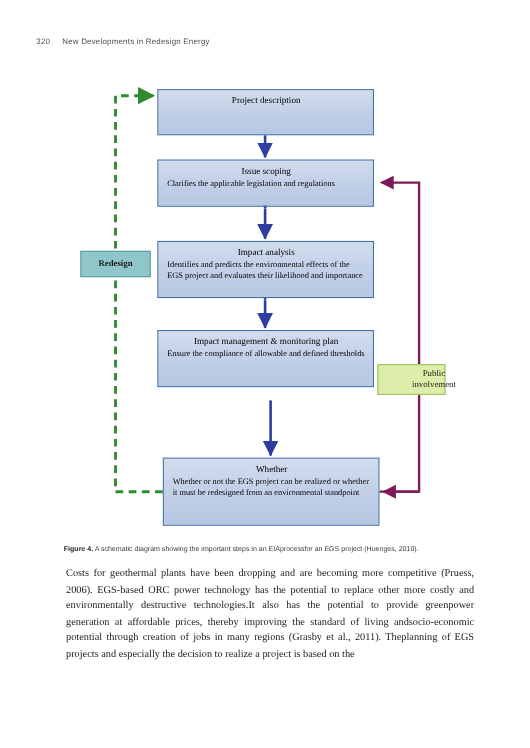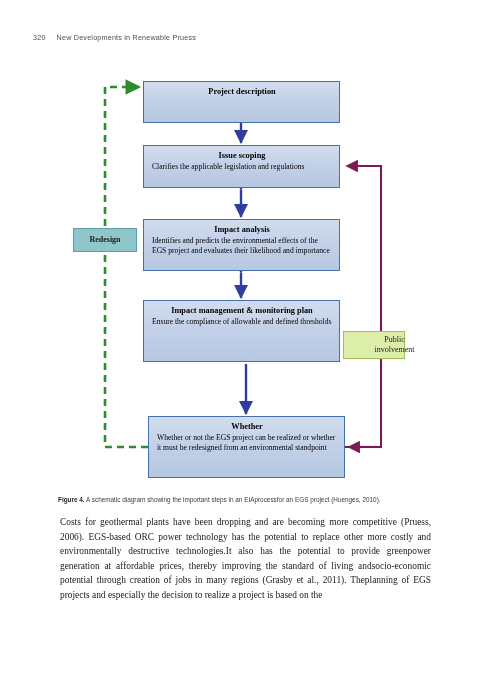--- a/index.html
+++ b/index.html
@@ -28,31 +28,31 @@
   .node{
     position:absolute;
     box-sizing:border-box;
     border:1px solid #4472a8;
     background:linear-gradient(180deg,#d2dcee 0%,#c3d1e8 45%,#b6c7e2 100%);
     font-family:"Liberation Serif", serif;
     color:#000;
     padding:4px 7px 4px 8px;
   }
   .node .ttl{
-    display:block;text-align:center;font-weight:bold;
+    display:block;text-align:center;font-weight:normal;
     font-size:8.3px;line-height:11px;margin-bottom:1px;
   }
   .node .body{
     display:block;text-align:left;font-size:7.6px;line-height:9.6px;
   }
 
   #n-project{left:143px;top:21px;width:197px;height:42px;}
   #n-issue{left:143px;top:85px;width:197px;height:43px;}
   #n-impact{left:143px;top:159px;width:197px;height:52px;}
-  #n-manage{left:143px;top:240px;width:197px;height:62px;}
+  #n-manage{left:143px;top:240px;width:197px;height:52px;}
   #n-review{left:148px;top:356px;width:197px;height:62px;}
 
   .side{
     position:absolute;box-sizing:border-box;
     font-family:"Liberation Serif", serif;
     font-size:8px;line-height:10px;text-align:center;
     display:flex;align-items:center;justify-content:center;
     font-weight:bold;
   }
   #s-redesign{
@@ -85,21 +85,21 @@
     color:#1a1a1a;
   }
   .bodytext p{margin:0;}
 </style>
 </head>
 <body>
 
 <div class="page">
 
   <div class="runhead">
-    <span class="pagenum">320</span><span>New Developments in Renewable Pruess</span>
+    <span class="pagenum">320</span><span>New Developments in Redesign Energy</span>
   </div>
 
   <div class="figure">
 
     <svg class="fig-svg" viewBox="0 0 482 440">
       <defs>
         <marker id="ar-blue" markerWidth="7" markerHeight="7" refX="5.6" refY="3" orient="auto">
           <path d="M0,0 L6,3 L0,6 z" fill="#2f3da0"></path>
         </marker>
         <marker id="ar-blue-up" markerWidth="7" markerHeight="7" refX="5.6" refY="3" orient="auto">

